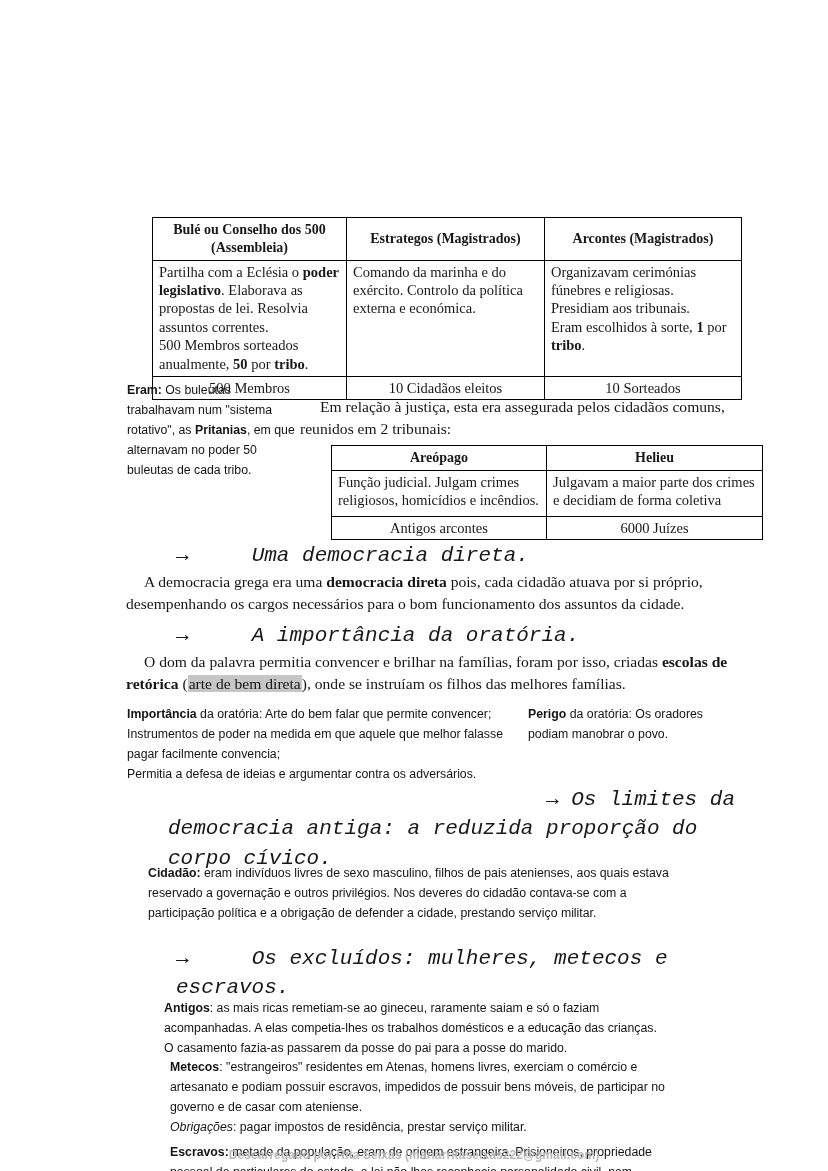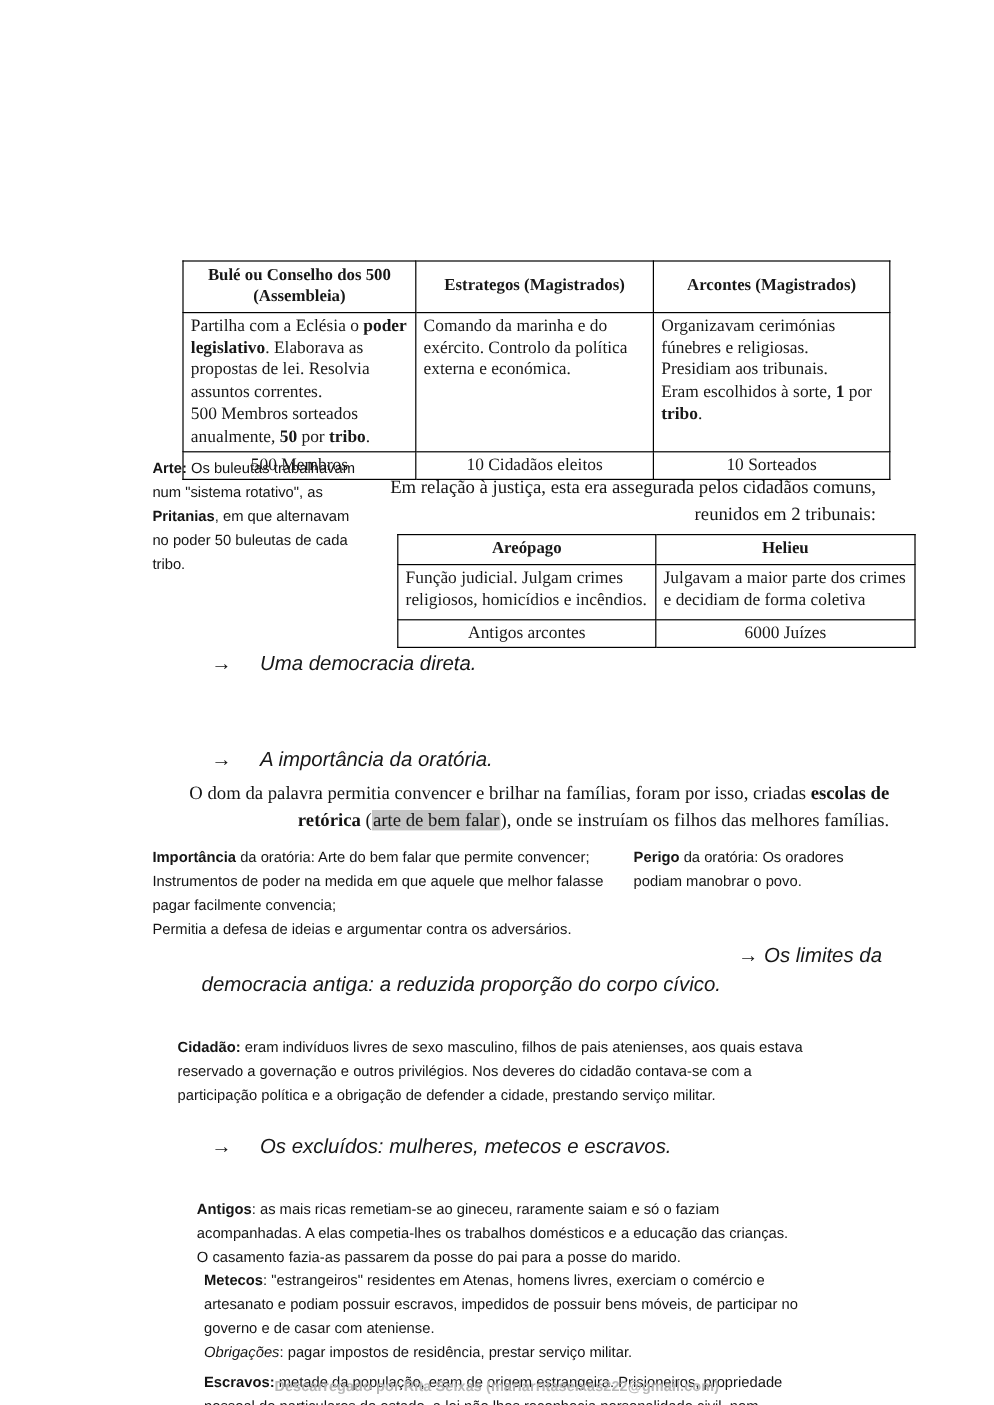--- a/index.html
+++ b/index.html
@@ -72,26 +72,25 @@
     font-family: "Liberation Sans", "DejaVu Sans", sans-serif;
     font-size: 12.3px;
     line-height: 1.62;
     color: #141414;
   }
   .body-serif {
     font-family: "Liberation Serif", "DejaVu Serif", serif;
     font-size: 15.6px;
     line-height: 1.42;
     color: #151515;
-    text-align: right;
   }
   .head-italic {
-    font-family: Liberation Sans, sans-serif;
+    font-family: Liberation Mono, monospace;
     font-style: italic;
-    font-size: 17px;
+    font-size: 21px;
     line-height: 1.4;
   }
   .arrow { font-style: normal; }
 
   #note-prytanies   { left: 127px; top: 381px; width: 172px; }
   #justice-intro    { left: 300px; top: 396px; width: 430px; text-indent: 20px; }
   #heading-direct-democracy { left: 176px; top: 541px; width: 560px; }
   #para-direct-democracy    { left: 126px; top: 571px; width: 612px; text-indent: 18px; }
   #heading-oratory          { left: 176px; top: 621px; width: 560px; }
   #para-oratory             { left: 126px; top: 651px; width: 615px; text-indent: 18px; }
@@ -148,21 +147,21 @@
         <td class="body"><span>Organizavam cerimónias fúnebres e religiosas. Presidiam aos tribunais.</span><br><span>Eram escolhidos à sorte, </span><span class="b">1</span><span> por </span><span class="b">tribo</span><span>.</span></td>
       </tr>
       <tr>
         <td class="total">500 Membros</td>
         <td class="total">10 Cidadãos eleitos</td>
         <td class="total">10 Sorteados</td>
       </tr>
     </tbody>
   </table>
 
-  <div class="blk note-sans" id="note-prytanies"><span class="b">Arte:</span><span> Os buleutas trabalhavam num "sistema rotativo", as </span><span class="b">Pritanias</span><span>, em que alternavam no poder 50 buleutas de cada tribo.</span></div>
+  <div class="blk note-sans" id="note-prytanies"><span class="b">Eram:</span><span> Os buleutas trabalhavam num "sistema rotativo", as </span><span class="b">Pritanias</span><span>, em que alternavam no poder 50 buleutas de cada tribo.</span></div>
 
   <div class="blk body-serif" id="justice-intro"><span>Em relação à justiça, esta era assegurada pelos cidadãos comuns, reunidos em 2 tribunais:</span></div>
 
   <table class="doc-table" id="table-tribunals">
     <colgroup>
         <col class="c1">
         <col class="c2">
       </colgroup>
     <thead>
       <tr>
@@ -177,24 +176,25 @@
       </tr>
       <tr>
         <td class="total">Antigos arcontes</td>
         <td class="total">6000 Juízes</td>
       </tr>
     </tbody>
   </table>
 
   <div class="blk head-italic" id="heading-direct-democracy"><span class="arrow">→</span>&nbsp;&nbsp;&nbsp;&nbsp;&nbsp;<span>Uma democracia direta.</span></div>
 
+  <div class="blk body-serif" id="para-direct-democracy"><span>A democracia grega era uma </span><span class="b">democracia direta</span><span> pois, cada cidadão atuava por si próprio, desempenhando os cargos necessários para o bom funcionamento dos assuntos da cidade.</span></div>
 
   <div class="blk head-italic" id="heading-oratory"><span class="arrow">→</span>&nbsp;&nbsp;&nbsp;&nbsp;&nbsp;<span>A importância da oratória.</span></div>
 
-  <div class="blk body-serif" id="para-oratory"><span>O dom da palavra permitia convencer e brilhar na famílias, foram por isso, criadas </span><span class="b">escolas de retórica</span><span> (</span><span class="hl">arte de bem falar</span><span>), onde se instruíam os filhos das melhores famílias.</span></div>
+  <div class="blk body-serif" id="para-oratory"><span>O dom da palavra permitia convencer e brilhar na famílias, foram por isso, criadas </span><span class="b">escolas de retórica</span><span> (</span><span class="hl">arte de bem direta</span><span>), onde se instruíam os filhos das melhores famílias.</span></div>
 
   <div class="blk note-sans" id="note-importance"><span class="b">Importância</span><span> da oratória: Arte do bem falar que permite convencer;</span><br><span>Instrumentos de poder na medida em que aquele que melhor falasse pagar facilmente convencia;</span><br><span>Permitia a defesa de ideias e argumentar contra os adversários.</span></div>
 
   <div class="blk note-sans" id="note-danger"><span class="b">Perigo</span><span> da oratória: Os oradores podiam manobrar o povo.</span></div>
 
   <div class="blk head-italic" id="heading-limits">
     <div class="l1">→ Os limites da</div>
     <div class="l2">democracia antiga: a reduzida proporção do corpo cívico.</div>
   </div>
 

